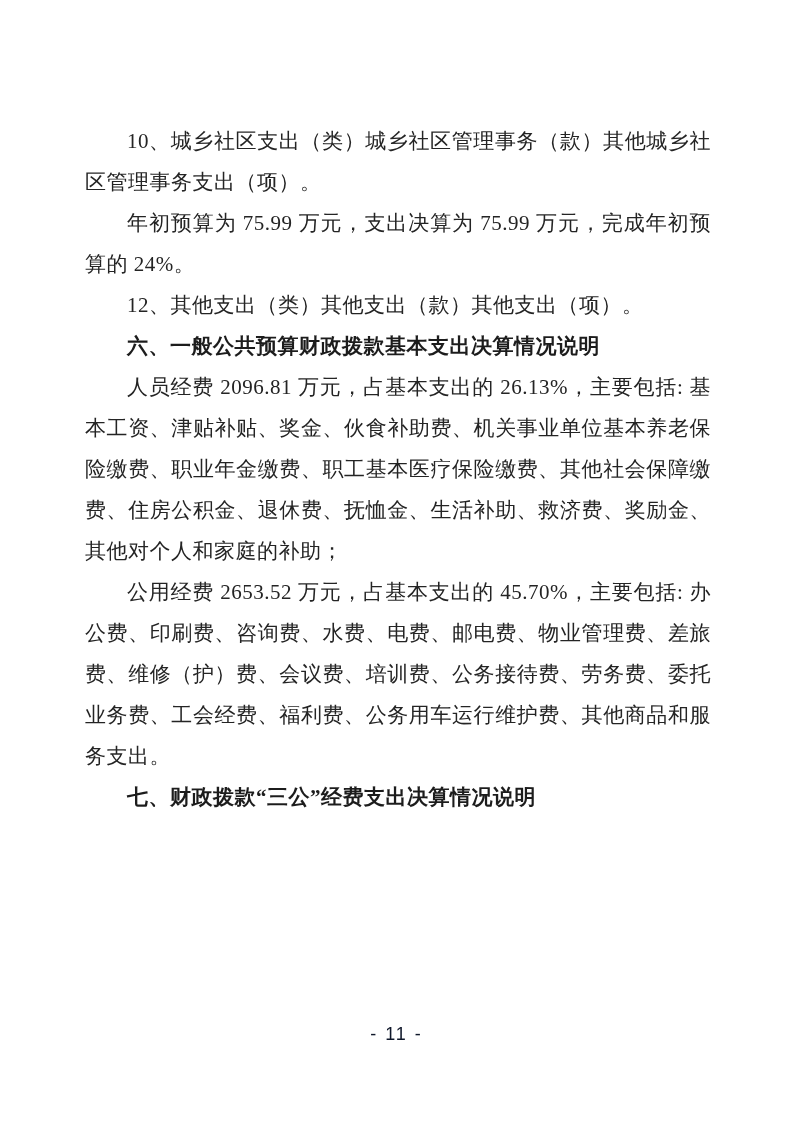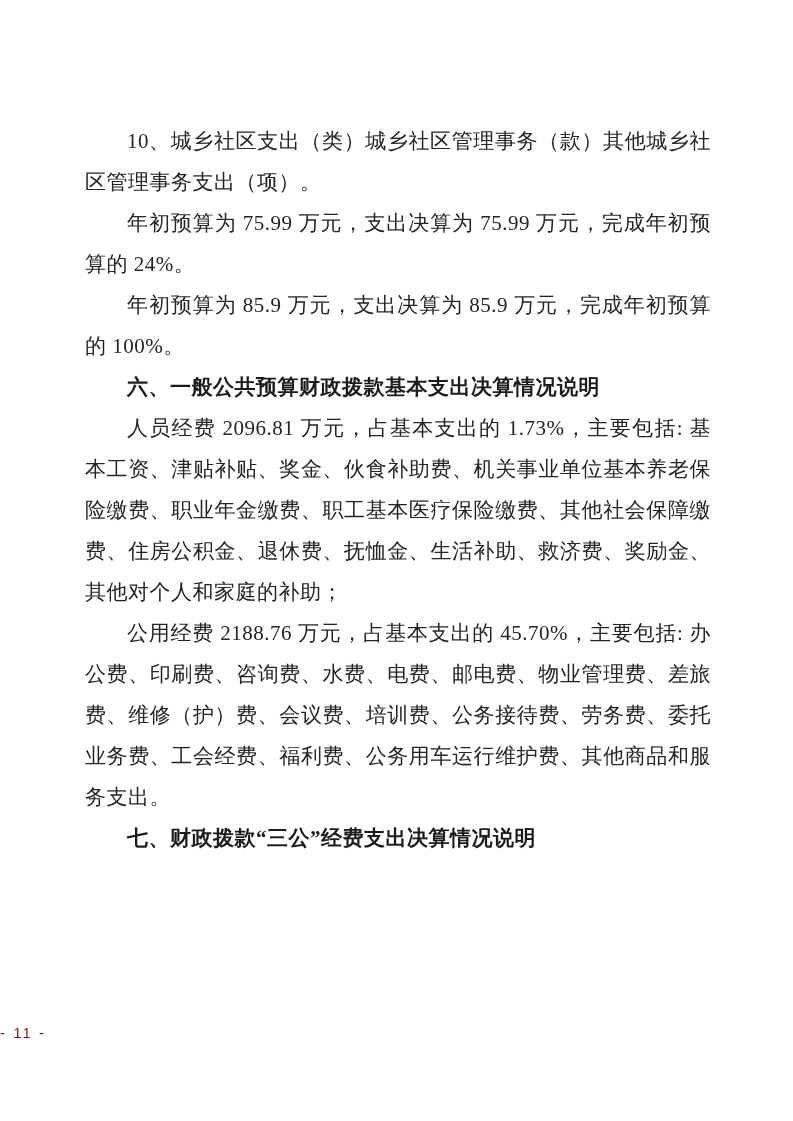--- a/index.html
+++ b/index.html
@@ -29,31 +29,32 @@
   }
   .heading {
     font-weight: bold;
     color: #1c1c1c;
   }
   .footer {
     position: absolute;
     left: 0;
     right: 0;
     top: 1024px;
-    font-size: 15px;
+    text-align: center;
+    font-size: 18px;
     letter-spacing: 2px;
-    color: #7f1d1d;
+    color: #0f172a;
     font-family: "Liberation Sans", "DejaVu Sans", sans-serif;
   }
 </style>
 </head>
 <body>
 
 <div class="page">
   <p class="para">10、城乡社区支出（类）城乡社区管理事务（款）其他城乡社区管理事务支出（项）。</p>
   <p class="para">年初预算为 75.99 万元，支出决算为 75.99 万元，完成年初预算的 24%。</p>
-  <p class="para">年初预算为 85.9 万元，支出决算为 85.9 万元，完成年初预算的 100%。</p>
+  <p class="para">12、其他支出（类）其他支出（款）其他支出（项）。</p>
   <p class="para heading">六、一般公共预算财政拨款基本支出决算情况说明</p>
-  <p class="para">人员经费 2096.81 万元，占基本支出的 1.73%，主要包括: 基本工资、津贴补贴、奖金、伙食补助费、机关事业单位基本养老保险缴费、职业年金缴费、职工基本医疗保险缴费、其他社会保障缴费、住房公积金、退休费、抚恤金、生活补助、救济费、奖励金、其他对个人和家庭的补助；</p>
-  <p class="para">公用经费 2188.76 万元，占基本支出的 45.70%，主要包括: 办公费、印刷费、咨询费、水费、电费、邮电费、物业管理费、差旅费、维修（护）费、会议费、培训费、公务接待费、劳务费、委托业务费、工会经费、福利费、公务用车运行维护费、其他商品和服务支出。</p>
+  <p class="para">人员经费 2096.81 万元，占基本支出的 26.13%，主要包括: 基本工资、津贴补贴、奖金、伙食补助费、机关事业单位基本养老保险缴费、职业年金缴费、职工基本医疗保险缴费、其他社会保障缴费、住房公积金、退休费、抚恤金、生活补助、救济费、奖励金、其他对个人和家庭的补助；</p>
+  <p class="para">公用经费 2653.52 万元，占基本支出的 45.70%，主要包括: 办公费、印刷费、咨询费、水费、电费、邮电费、物业管理费、差旅费、维修（护）费、会议费、培训费、公务接待费、劳务费、委托业务费、工会经费、福利费、公务用车运行维护费、其他商品和服务支出。</p>
   <p class="para heading">七、财政拨款“三公”经费支出决算情况说明</p>
   <div class="footer">- 11 -</div>
 </div>
 
 </body></html>

